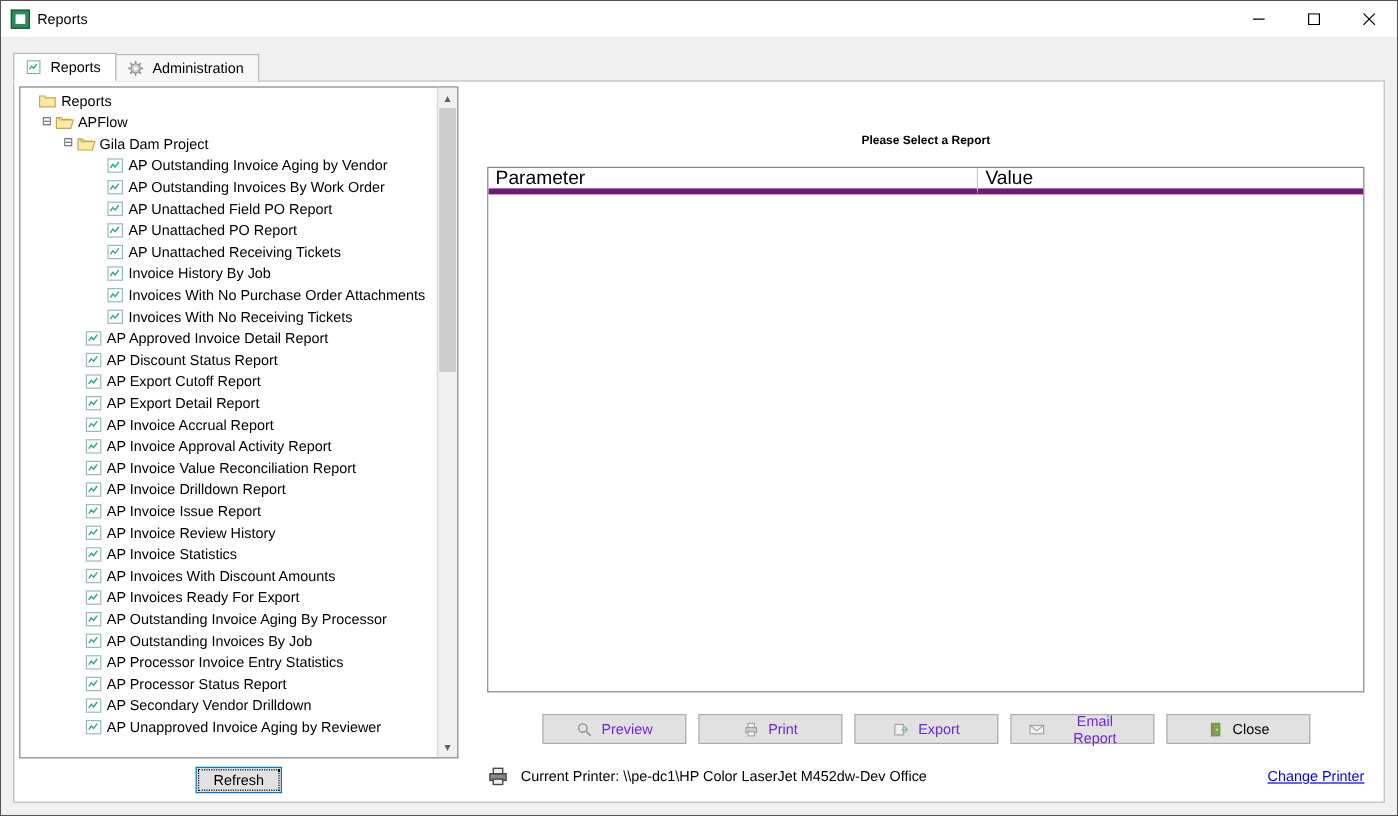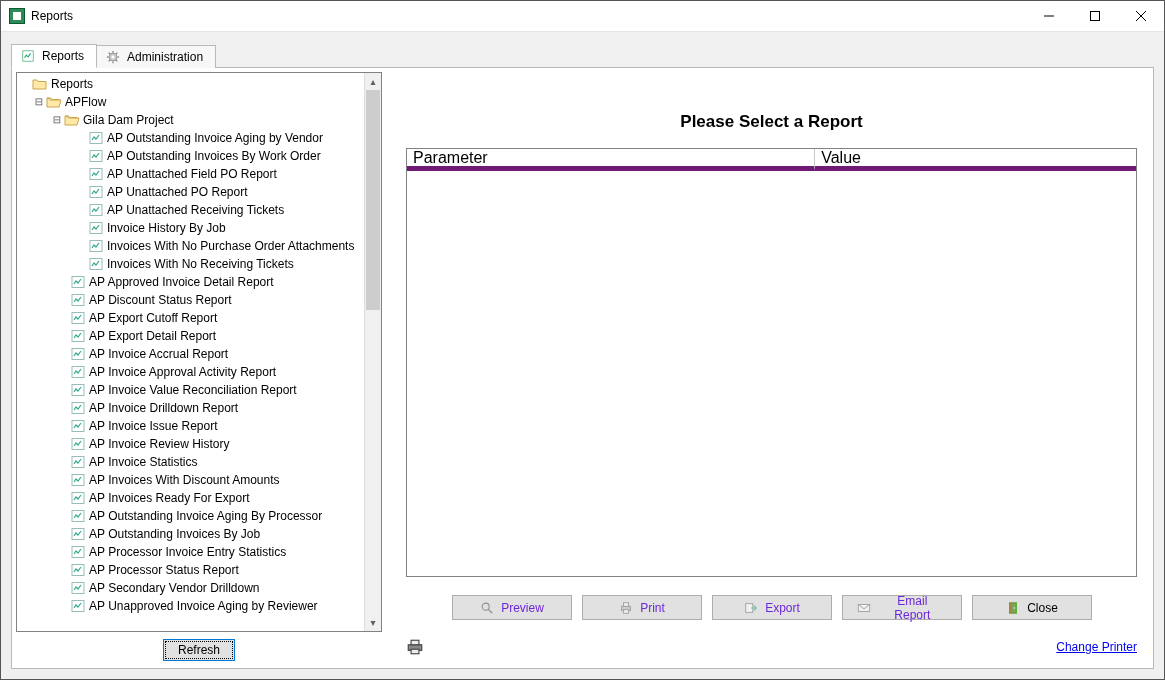--- a/index.html
+++ b/index.html
@@ -206,21 +206,21 @@
   .right-panel {
     flex: 1;
     display: flex;
     flex-direction: column;
     padding: 8px 16px 8px 24px;
     min-width: 0;
   }
   .report-title {
     text-align: center;
     font-weight: bold;
-    font-size: 17px;
+    font-size: 10px;
     padding: 36px 0 16px 0;
   }
   .param-grid {
     border: 1px solid #828282;
     flex: 1;
     min-height: 0;
     overflow: hidden;
   }
   .param-header {
     display: flex;
@@ -738,20 +738,23 @@
         </div>
 
         <div class="footer-row">
           <span class="printer-ic">
             <svg width="18" height="18" viewBox="0 0 16 16">
                 <rect x="2" y="6" width="12" height="5" fill="#888" stroke="#444"></rect>
                 <rect x="4.5" y="2" width="7" height="4" fill="#eee" stroke="#444"></rect>
                 <rect x="4.5" y="10" width="7" height="4" fill="#eee" stroke="#444"></rect>
               </svg>
           </span>
+          <span>
+            <span>Current Printer:  </span><span>\\pe-dc1\HP Color LaserJet M452dw-Dev Office</span>
+          </span>
           <span class="spacer"></span>
           <a class="link">Change Printer</a>
         </div>
       </div>
 
     </div>
   </div>
 </div>
 
 </body></html>

